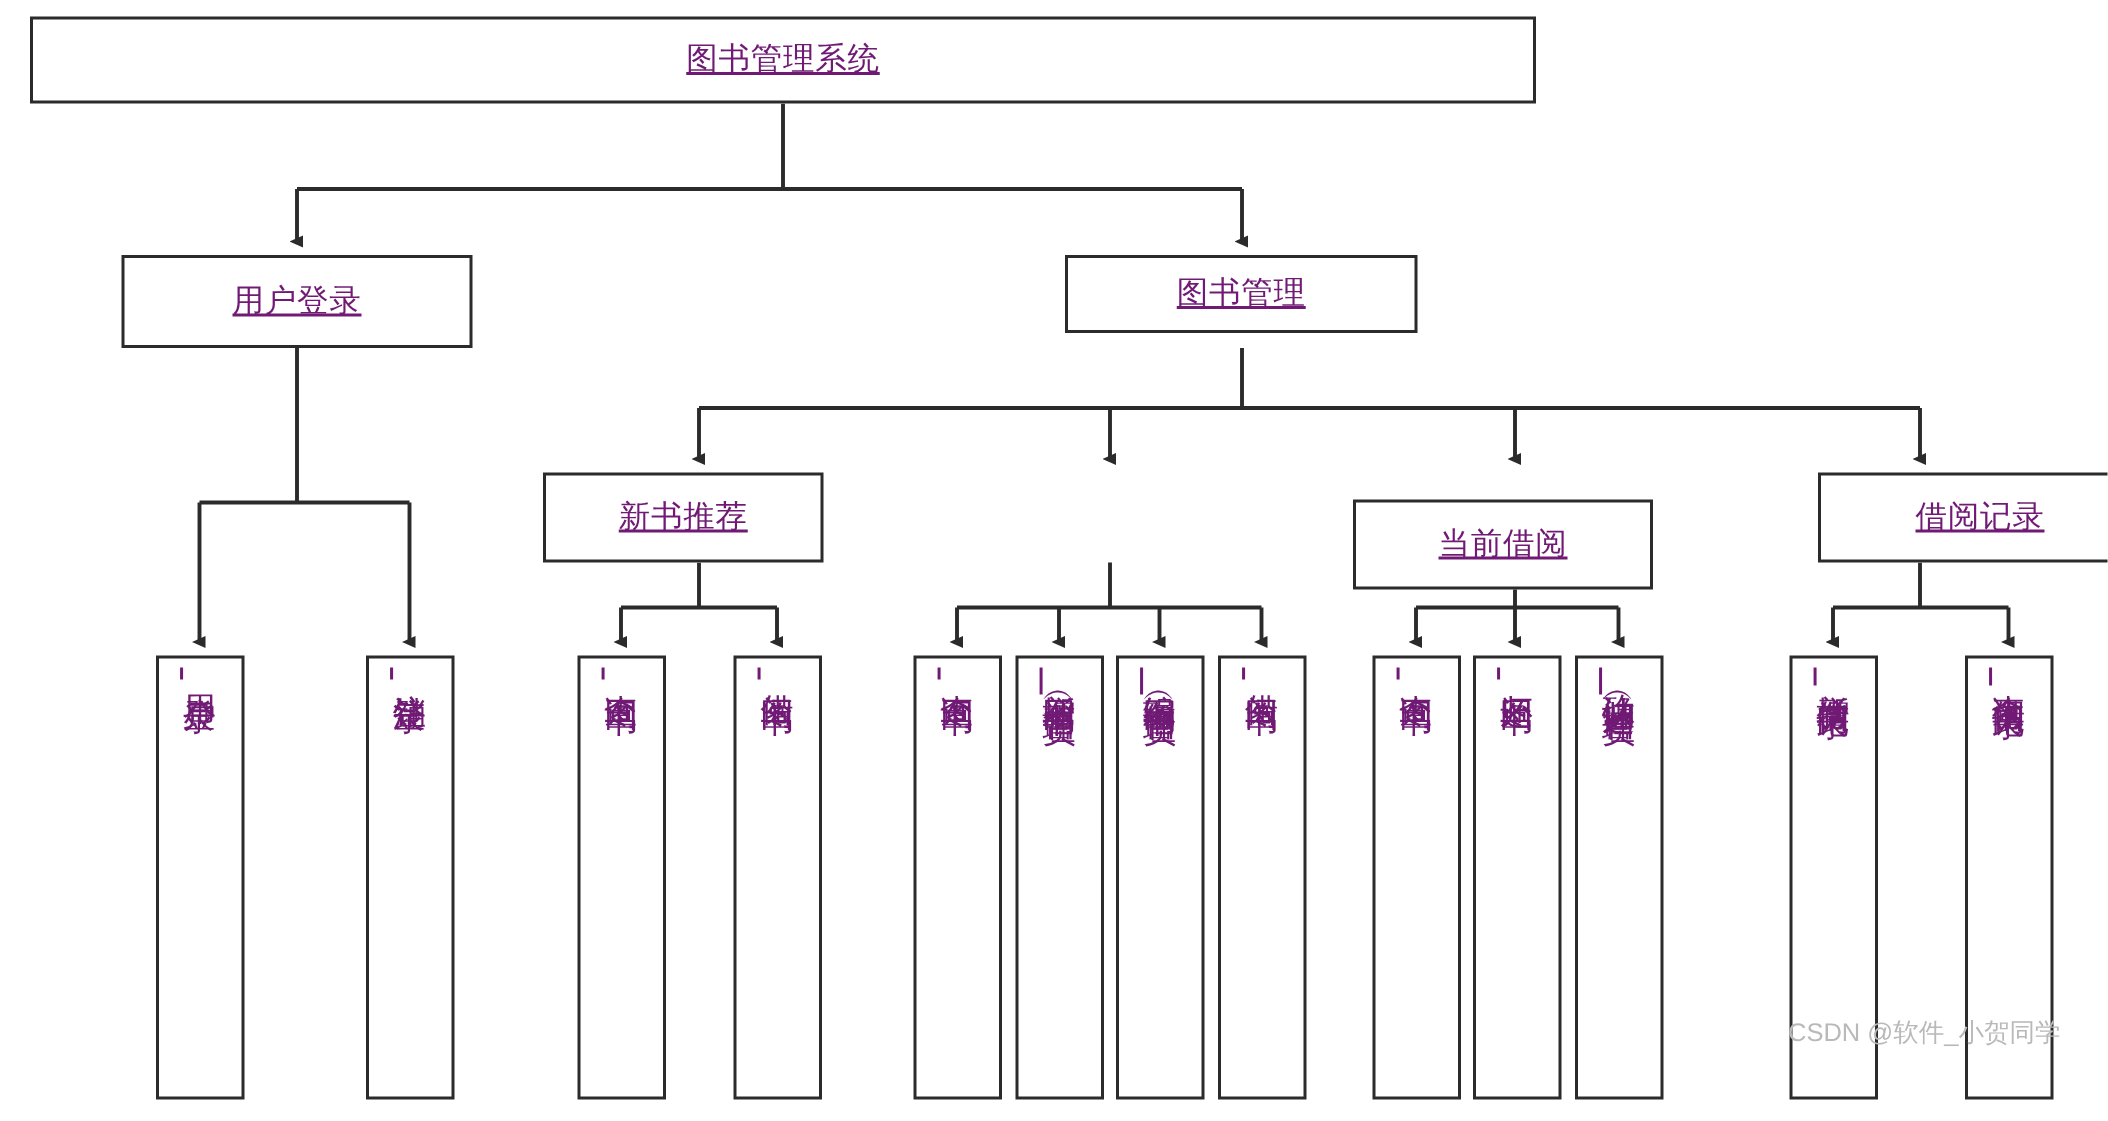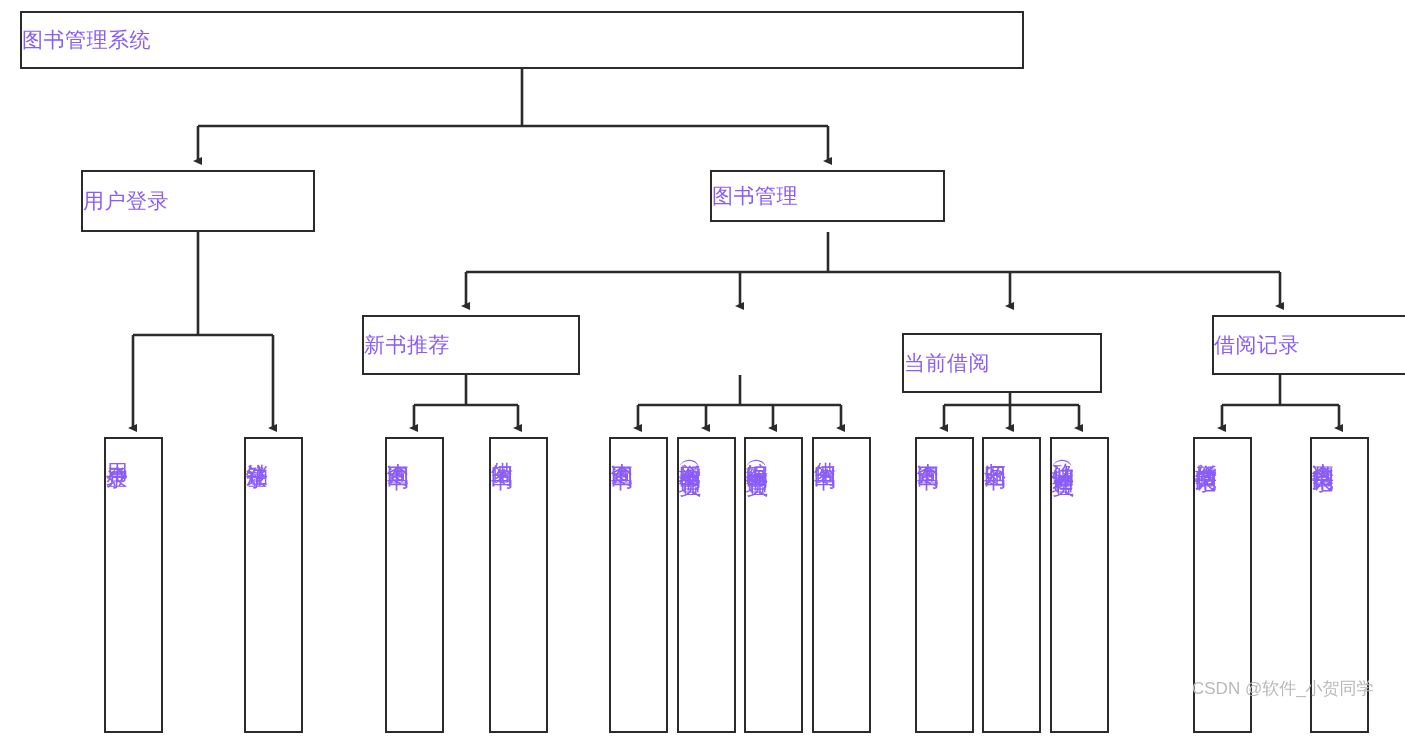--- a/index.html
+++ b/index.html
@@ -28,22 +28,24 @@
     height: 747px;
     pointer-events: none;
   }
   .node {
     position: absolute;
     box-sizing: border-box;
     background: #ffffff;
     border: 2px solid #2b2b2b;
     display: flex;
     align-items: center;
-    color: #8b5cf6;
+    justify-content: center;
+    color: #701a75;
     z-index: 2;
+    text-decoration: underline;
   }
   .node .label {
     display: block;
     text-align: center;
     line-height: 1.18;
     white-space: pre;
   }
   .node.horizontal .label {
     font-size: 21px;
     letter-spacing: 0.5px;
@@ -129,21 +131,21 @@
     <span class="label">图书管理系统</span>
   </div>
 
   <div class="node horizontal" style="left:81px; top:170px; width:234px; height:62px;">
     <span class="label">用户登录</span>
   </div>
   <div class="node horizontal" style="left:710px; top:170px; width:235px; height:52px;">
     <span class="label">图书管理</span>
   </div>
 
-  <div class="node horizontal" style="left:362px; top:315px; width:218px; height:60px;">
+  <div class="node horizontal" style="left:362px; top:315px; width:187px; height:60px;">
     <span class="label">新书推荐</span>
   </div>
   <div class="node horizontal" style="left:902px; top:333px; width:200px; height:60px;">
     <span class="label">当前借阅</span>
   </div>
   <div class="node horizontal" style="left:1212px; top:315px; width:216px; height:60px;">
     <span class="label">借阅记录</span>
   </div>
 
   <div class="node vertical" style="left:104px; top:437px; width:59px; height:296px;">

